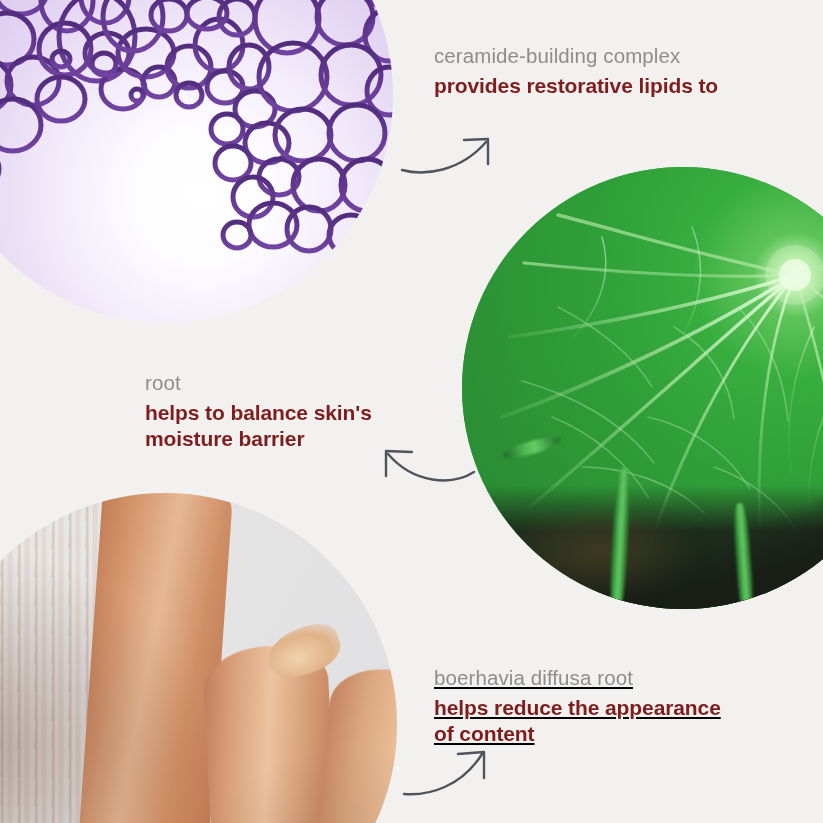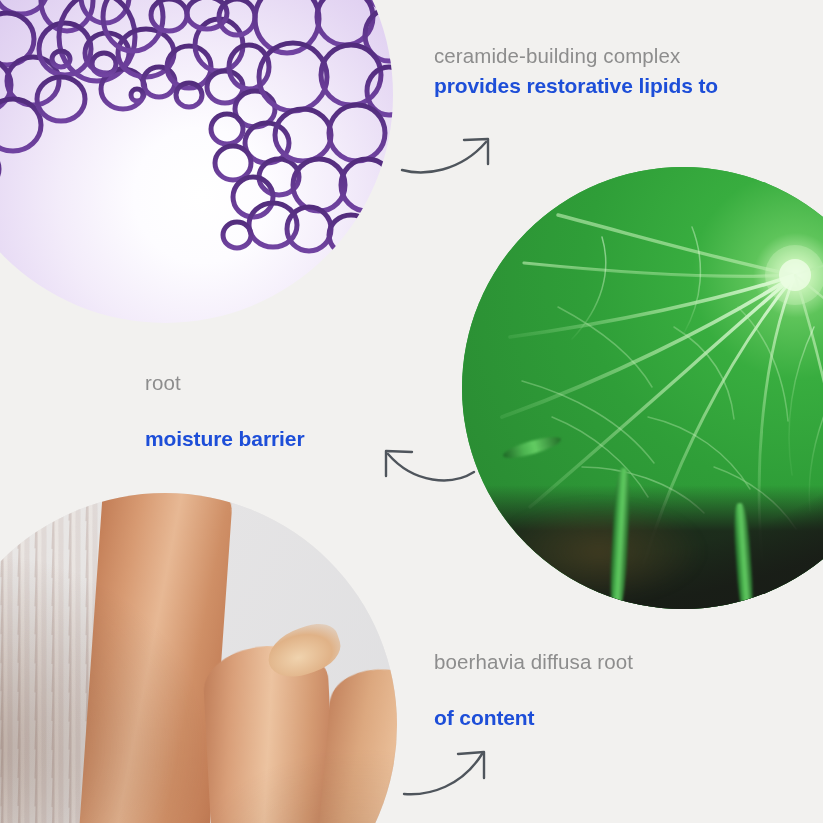--- a/index.html
+++ b/index.html
@@ -196,29 +196,29 @@
     font-weight: 400;
     color: #8d8d8d;
     letter-spacing: 0.1px;
     line-height: 1.15;
     margin: 0 0 5px 0;
     white-space: nowrap;
   }
   .annot .benefit {
     font-size: 21px;
     font-weight: bold;
-    color: #1d4ed8;
+    color: #7f1d1d;
     line-height: 1.26;
     margin: 0;
     letter-spacing: -0.1px;
   }
 
   #annot-ceramide { left: 434px; top: 44px; }
   #annot-cica     { left: 145px; top: 371px; }
-  #annot-boer     { left: 434px; top: 650px; }
+  #annot-boer     { left: 434px; top: 666px; text-decoration: underline; }
 
   
   .arrow {
     position: absolute;
     overflow: visible;
   }
   #arrow1 { left: 398px; top: 132px; }
   #arrow2 { left: 370px; top: 442px; }
   #arrow3 { left: 400px; top: 748px; }
   .arrow path {
@@ -386,34 +386,34 @@
   </div>
 
   <svg class="arrow" id="arrow1" width="110" height="46" viewBox="0 0 110 46">
     <path d="M4 38 C 26 44, 62 40, 88 10"></path>
     <path d="M66 8 L 90 7 L 90 32"></path>
   </svg>
 
   <div class="annot" id="annot-cica">
     <p class="ing">root</p>
     <p class="benefit">
-      <br>
+      <span>helps to balance skin's</span><br>
       <span>moisture barrier</span>
     </p>
   </div>
 
   <svg class="arrow" id="arrow2" width="108" height="46" viewBox="0 0 108 46">
     <path d="M104 30 C 82 44, 44 42, 18 12"></path>
     <path d="M42 10 L 16 9 L 16 34"></path>
   </svg>
 
   <div class="annot" id="annot-boer">
     <p class="ing">boerhavia diffusa root</p>
     <p class="benefit">
-      <br>
+      <span>helps reduce the appearance</span><br>
       <span>of content</span>
     </p>
   </div>
 
   <svg class="arrow" id="arrow3" width="100" height="52" viewBox="0 0 100 52">
     <path d="M4 46 C 30 48, 62 38, 82 6"></path>
     <path d="M58 6 L 84 4 L 84 30"></path>
   </svg>
 
 </div>

